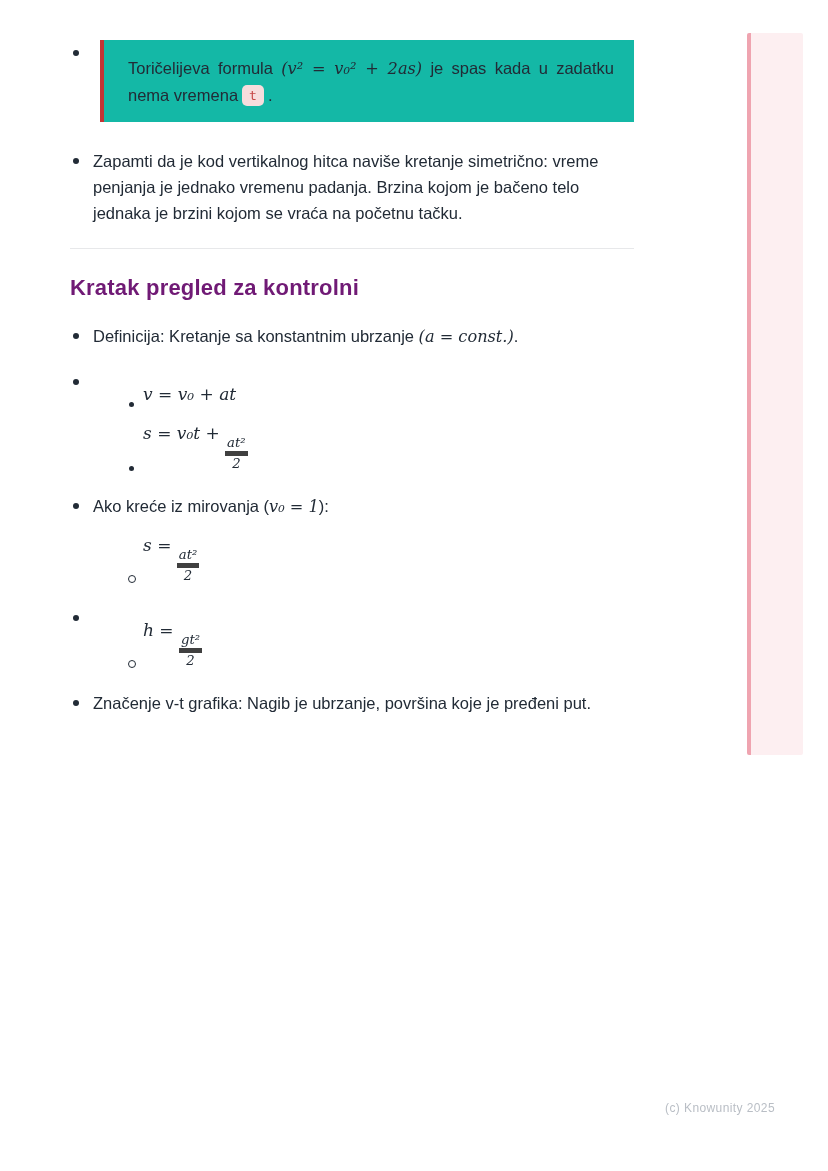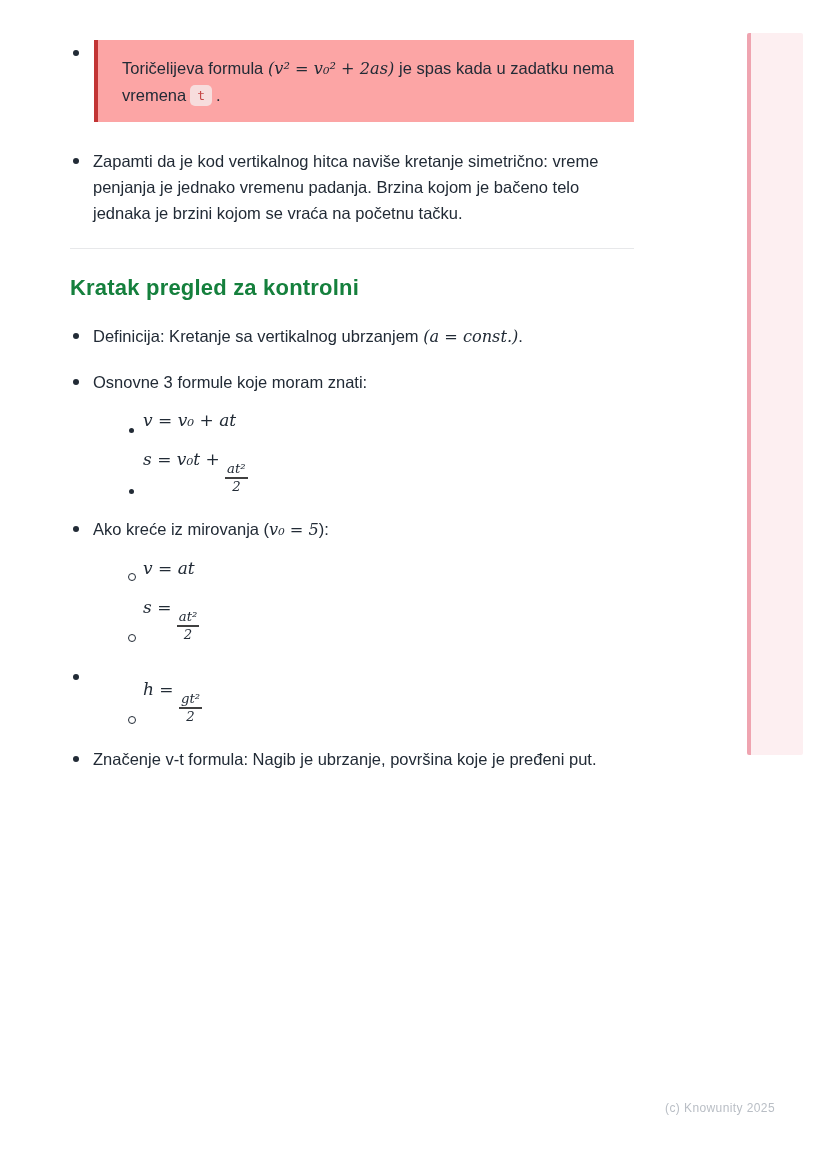--- a/index.html
+++ b/index.html
@@ -45,24 +45,24 @@
     width:6px; height:6px;
     margin:9px 0 0 2px;
     border-radius:50%;
     border:1.5px solid #222b36;
     background:transparent;
   }
   .li .li-body { flex:1 1 auto; min-width:0; }
 
   
   .callout {
-    background:#fca5a5;
+    background:#14b8a6;
     border-left:4px solid #c23434;
     padding:15px 20px 14px 24px;
-    margin-left:1px;
+    margin-left:7px;
   }
   .callout p { margin:0; text-align:justify; }
 
   .code-chip {
     display:inline-block;
     font-family:"DejaVu Sans Mono", monospace;
     font-size:13px;
     line-height:17px;
     color:#c64747;
     background:#f7dddd;
@@ -77,42 +77,42 @@
   .divider {
     border:none;
     border-top:1.5px solid #e7e8ea;
     margin:22px 0 0 0;
   }
 
   h2.section-heading {
     margin:27px 0 23px 0;
     font-size:22px;
     line-height:24px;
-    color:#15803d;
+    color:#701a75;
     letter-spacing:0.2px;
   }
 
   .bold { font-weight:normal; }
 
   .math {
     font-family:"DejaVu Serif", serif;
     font-style:italic;
     font-size:0.98em;
   }
   .formula-line { font-size:17px; }
 
   .frac {
     display:inline-flex;
     flex-direction:column;
     align-items:center;
     vertical-align:-8px;
     line-height:1.05;
     font-size:0.78em;
   }
-  .frac .num { border-bottom:2px solid #404040; padding:0 2px 1px 2px; }
+  .frac .num { border-bottom:5px solid #404040; padding:0 2px 1px 2px; }
   .frac .den { padding-top:1px; }
 
   .sub-list { margin:12px 0 22px 33px; }
   .sub-list .li { margin-bottom:13px;align-items:flex-end; }
   .sub-list .li .marker-cell { flex:0 0 17px; }
 
   .mb-callout { margin-bottom:26px; }
   .mb-note    { margin-bottom:16px; }
   .mb-def     { margin-bottom:19px; }
   .mb-group   { margin-bottom:0; }
@@ -155,30 +155,29 @@
 
   <hr class="divider">
 
   <h2 class="section-heading">Kratak pregled za kontrolni</h2>
 
   <div class="li mb-def">
     <span class="marker-cell">
         <span class="marker-dot"></span>
       </span>
     <div class="li-body">
-      <p style="margin:0"><span class="bold">Definicija</span><span>: Kretanje sa vertikalnog ubrzanjem </span><span class="math">(a = const.)</span><span>.</span></p>
+      <p style="margin:0"><span class="bold">Definicija</span><span>: Kretanje sa konstantnim ubrzanje </span><span class="math">(a = const.)</span><span>.</span></p>
     </div>
   </div>
 
   <div class="li mb-group">
     <span class="marker-cell">
         <span class="marker-dot"></span>
       </span>
     <div class="li-body">
-      <p style="margin:0" class="bold">Osnovne 3 formule koje moram znati:</p>
       <div class="sub-list">
         <div class="li">
           <span class="marker-cell">
               <span class="marker-dot small"></span>
             </span>
           <span class="math formula-line">v = v₀ + at</span>
         </div>
         <div class="li">
           <span class="marker-cell">
               <span class="marker-dot small"></span>
@@ -190,28 +189,22 @@
         </div>
       </div>
     </div>
   </div>
 
   <div class="li mb-group">
     <span class="marker-cell">
         <span class="marker-dot"></span>
       </span>
     <div class="li-body">
-      <p style="margin:0"><span class="bold">Ako kreće iz mirovanja (</span><span class="math">v₀ = 5</span><span class="bold">):</span></p>
+      <p style="margin:0"><span class="bold">Ako kreće iz mirovanja (</span><span class="math">v₀ = 1</span><span class="bold">):</span></p>
       <div class="sub-list">
-        <div class="li">
-          <span class="marker-cell">
-              <span class="marker-circle"></span>
-            </span>
-          <span class="math formula-line">v = at</span>
-        </div>
         <div class="li">
           <span class="marker-cell">
               <span class="marker-circle"></span>
             </span>
           <span class="math formula-line"><span>s = </span><span class="frac">
                 <span class="num">at²</span>
                 <span class="den">2</span>
               </span></span>
         </div>
       </div>
@@ -235,19 +228,19 @@
         </div>
       </div>
     </div>
   </div>
 
   <div class="li">
     <span class="marker-cell">
         <span class="marker-dot"></span>
       </span>
     <div class="li-body">
-      <p style="margin:0"><span class="bold">Značenje v-t formula</span><span>: Nagib je ubrzanje, površina koje je pređeni put.</span></p>
+      <p style="margin:0"><span class="bold">Značenje v-t grafika</span><span>: Nagib je ubrzanje, površina koje je pređeni put.</span></p>
     </div>
   </div>
 
 </div>
 
 <div class="footer">(c) Knowunity 2025</div>
 
 </body></html>

